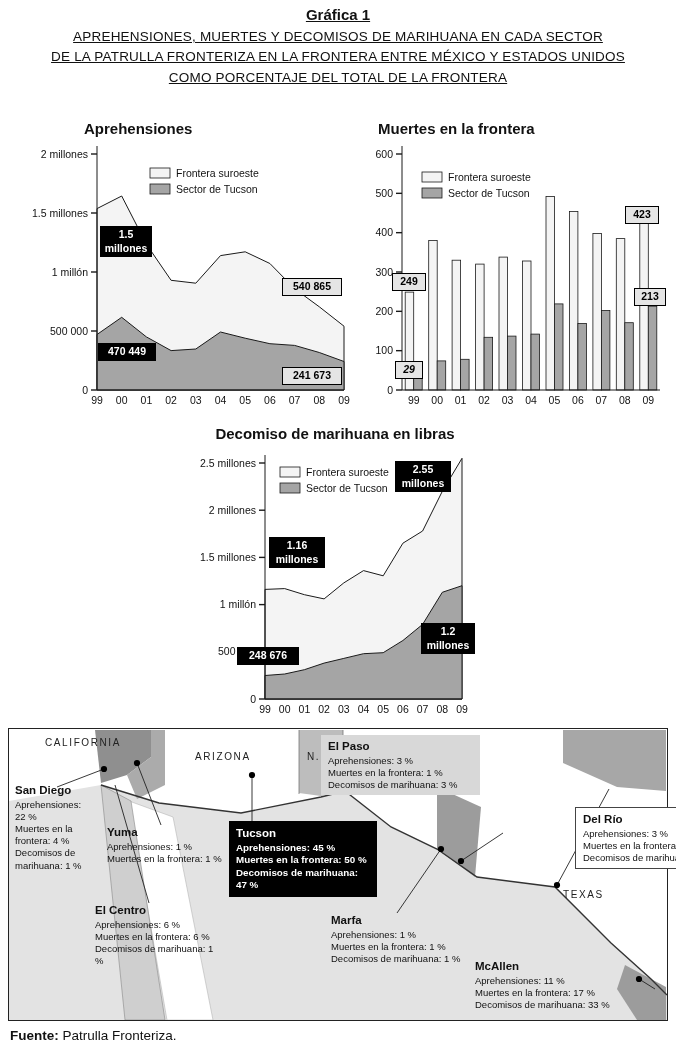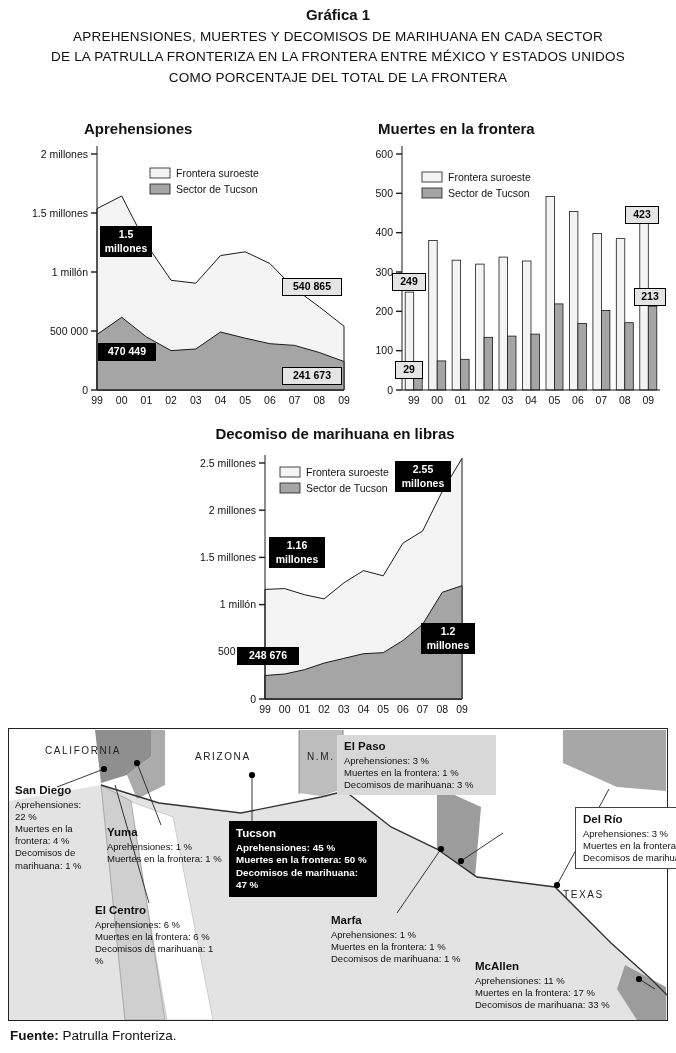--- a/index.html
+++ b/index.html
@@ -1,19 +1,19 @@
 <!DOCTYPE html>
 <html><head>
 <meta charset="utf-8">
 <style>
   html,body{margin:0;padding:0;background:#fff;}
   #page{position:relative;width:676px;height:1053px;background:#fff;overflow:hidden;
         font-family:"Liberation Sans",sans-serif;color:#111;}
   
-  #title-block{position:absolute;left:0;top:6px;width:676px;text-align:center;}
+  #title-block{position:absolute;left:0;top:6px;width:676px;text-align:center;text-decoration:underline;}
   #title-block .heading{font-size:15px;font-weight:bold;margin-bottom:4px;}
   #title-block .tline{font-size:13.5px;line-height:1.5;letter-spacing:.2px;}
   
   .chart{position:absolute;}
   .chart h2{position:absolute;margin:0;font-size:15px;font-weight:bold;}
   .chart svg{position:absolute;display:block;}
   svg text{font-family:"Liberation Sans",sans-serif;fill:#111;}
   
   .anno{position:absolute;font-weight:bold;font-size:10.5px;text-align:center;
         padding:2px 2px;line-height:1.3;z-index:5;}
@@ -136,21 +136,21 @@
         <text x="209.9090909090909" y="262" text-anchor="middle" font-size="10.5">06</text>
         <text x="233.36363636363635" y="262" text-anchor="middle" font-size="10.5">07</text>
         <text x="256.8181818181818" y="262" text-anchor="middle" font-size="10.5">08</text>
         <text x="280.27272727272725" y="262" text-anchor="middle" font-size="10.5">09</text>
         <rect x="54" y="30" width="20" height="10" fill="#f4f4f4" stroke="#1a1a1a" stroke-width="0.8"></rect>
         <text x="80" y="39" font-size="10.5">Frontera suroeste</text>
         <rect x="54" y="46" width="20" height="10" fill="#a5a5a5" stroke="#1a1a1a" stroke-width="0.8"></rect>
         <text x="80" y="55" font-size="10.5">Sector de Tucson</text>
       </svg>
     <div class="anno white" style="left:24px;top:155px;width:28px;">249</div>
-    <div class="anno white" style="left:27px;top:243px;width:22px;">29</div>
+    <div class="anno white" style="left:27px;top:243px;width:22px;font-style:italic;">29</div>
     <div class="anno white" style="left:257px;top:88px;width:28px;">423</div>
     <div class="anno white" style="left:266px;top:170px;width:26px;">213</div>
   </div>
 
   <div class="chart" style="left:185px;top:425px;width:302px;height:302px;">
     <h2 style="left:0;top:0;width:300px;text-align:center;">Decomiso de marihuana en libras</h2>
     <svg style="left:0;top:26px;" width="300" height="272" viewBox="0 0 300 272">
         <path d="M 80,248 L 80.0,138.4 L 99.7,137.6 L 119.4,143.7 L 139.1,147.9 L 158.8,131.9 L 178.5,119.6 L 198.2,124.8 L 217.9,92.2 L 237.6,80.0 L 257.3,40.3 L 277.0,7.3 L 277,248 Z" fill="#f4f4f4" stroke="#1a1a1a" stroke-width="1"></path>
         <path d="M 80,248 L 80.0,224.5 L 99.7,223.0 L 119.4,218.7 L 139.1,212.1 L 158.8,207.4 L 178.5,202.7 L 198.2,201.7 L 217.9,189.5 L 237.6,173.4 L 257.3,141.3 L 277.0,134.7 L 277,248 Z" fill="#a5a5a5" stroke="#1a1a1a" stroke-width="1"></path>
         <line x1="80" y1="4" x2="80" y2="248" stroke="#1a1a1a" stroke-width="1"></line>
@@ -226,21 +226,21 @@
         <circle cx="128" cy="34" r="3.1"></circle>
         <circle cx="243" cy="46" r="3.1"></circle>
         <circle cx="333" cy="62" r="3.1"></circle>
         <circle cx="432" cy="120" r="3.1"></circle>
         <circle cx="452" cy="132" r="3.1"></circle>
         <circle cx="548" cy="156" r="3.1"></circle>
         <circle cx="630" cy="250" r="3.1"></circle>
       </g>
     </svg>
 
-    <div class="state-label" style="left:36px;top:16px;">CALIFORNIA</div>
+    <div class="state-label" style="left:36px;top:8px;">CALIFORNIA</div>
     <div class="state-label" style="left:186px;top:22px;">ARIZONA</div>
     <div class="state-label" style="left:298px;top:22px;">N.M.</div>
     <div class="state-label" style="left:554px;top:160px;">TEXAS</div>
 
     <div class="callout" style="left:6px;top:54px;width:78px;">
       <div class="c-title">San Diego</div>
       <div class="c-line">Aprehensiones: 22 %</div>
       <div class="c-line">Muertes en la frontera: 4 %</div>
       <div class="c-line">Decomisos de marihuana: 1 %</div>
     </div>
@@ -254,21 +254,21 @@
       <div class="c-line">Aprehensiones: 6 %</div>
       <div class="c-line">Muertes en la frontera: 6 %</div>
       <div class="c-line">Decomisos de marihuana: 1 %</div>
     </div>
     <div class="callout dark" style="left:220px;top:92px;width:134px;">
       <div class="c-title">Tucson</div>
       <div class="c-line">Aprehensiones: 45 %</div>
       <div class="c-line">Muertes en la frontera: 50 %</div>
       <div class="c-line">Decomisos de marihuana: 47 %</div>
     </div>
-    <div class="callout shaded" style="left:328px;top:6px;width:145px;">
+    <div class="callout shaded" style="left:312px;top:6px;width:145px;">
       <div class="c-title">El Paso</div>
       <div class="c-line">Aprehensiones: 3 %</div>
       <div class="c-line">Muertes en la frontera: 1 %</div>
       <div class="c-line">Decomisos de marihuana: 3 %</div>
     </div>
     <div class="callout" style="left:322px;top:184px;width:132px;">
       <div class="c-title">Marfa</div>
       <div class="c-line">Aprehensiones: 1 %</div>
       <div class="c-line">Muertes en la frontera: 1 %</div>
       <div class="c-line">Decomisos de marihuana: 1 %</div>

